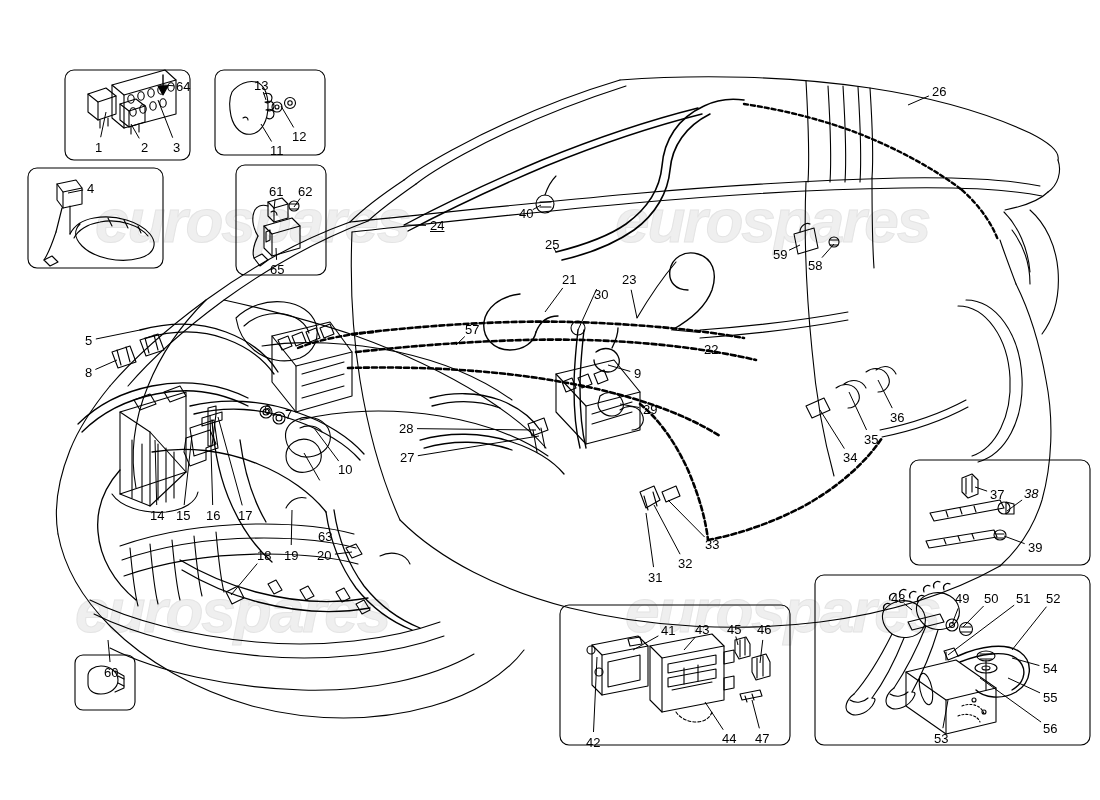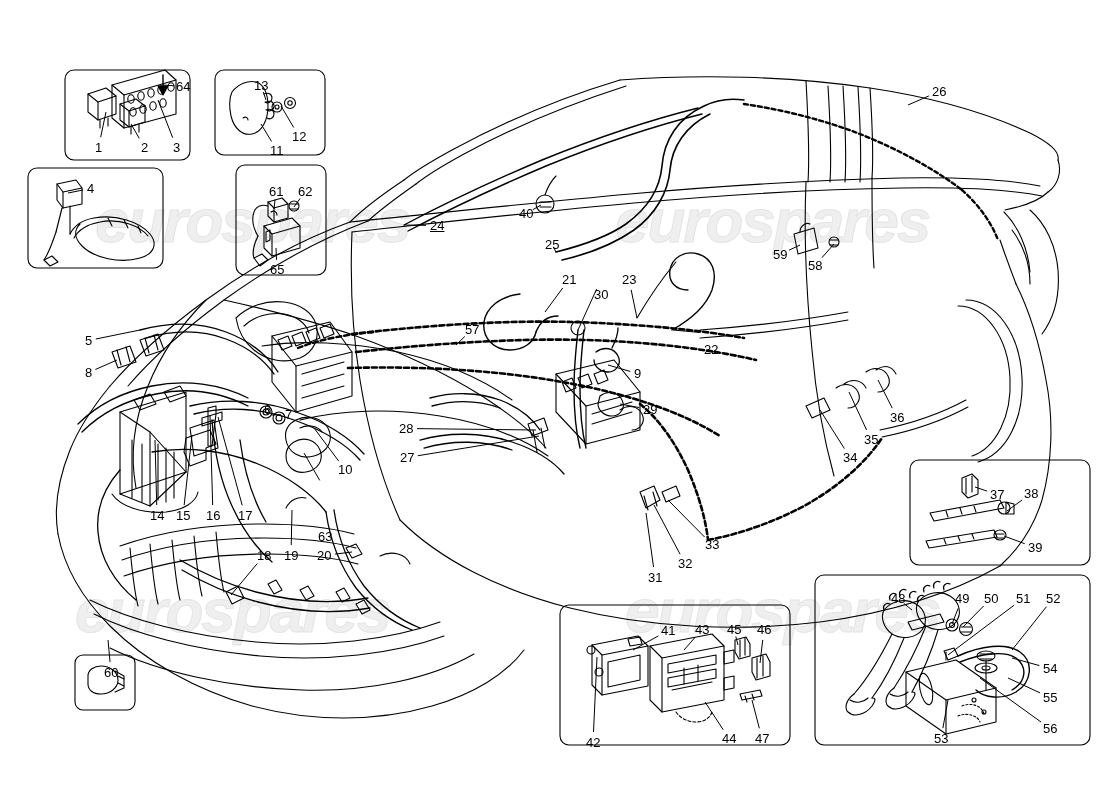--- a/index.html
+++ b/index.html
@@ -542,21 +542,21 @@
       <div class="cal" style="left: 400px; top: 450px;">27</div>
       <div class="cal" style="left: 648px; top: 570px;">31</div>
       <div class="cal" style="left: 678px; top: 556px;">32</div>
       <div class="cal" style="left: 705px; top: 537px;">33</div>
       <div class="cal" style="left: 843px; top: 450px;">34</div>
       <div class="cal" style="left: 864px; top: 432px;">35</div>
       <div class="cal" style="left: 890px; top: 410px;">36</div>
       <div class="cal" style="left: 773px; top: 247px; text-align: center;">59</div>
       <div class="cal" style="left: 808px; top: 258px;">58</div>
       <div class="cal" style="left: 990px; top: 487px;">37</div>
-      <div class="cal" style="left: 1024px; top: 486px;">38</div>
+      <div class="cal" style="left: 1024px; top: 486px; font-style: italic;">38</div>
       <div class="cal" style="left: 1028px; top: 540px;">39</div>
       <div class="cal" style="left: 661px; top: 623px;">41</div>
       <div class="cal" style="left: 586px; top: 735px;">42</div>
       <div class="cal" style="left: 695px; top: 622px;">43</div>
       <div class="cal" style="left: 722px; top: 731px;">44</div>
       <div class="cal" style="left: 727px; top: 622px;">45</div>
       <div class="cal" style="left: 757px; top: 622px;">46</div>
       <div class="cal" style="left: 755px; top: 731px;">47</div>
       <div class="cal" style="left: 891px; top: 591px;">48</div>
       <div class="cal" style="left: 955px; top: 591px;">49</div>

